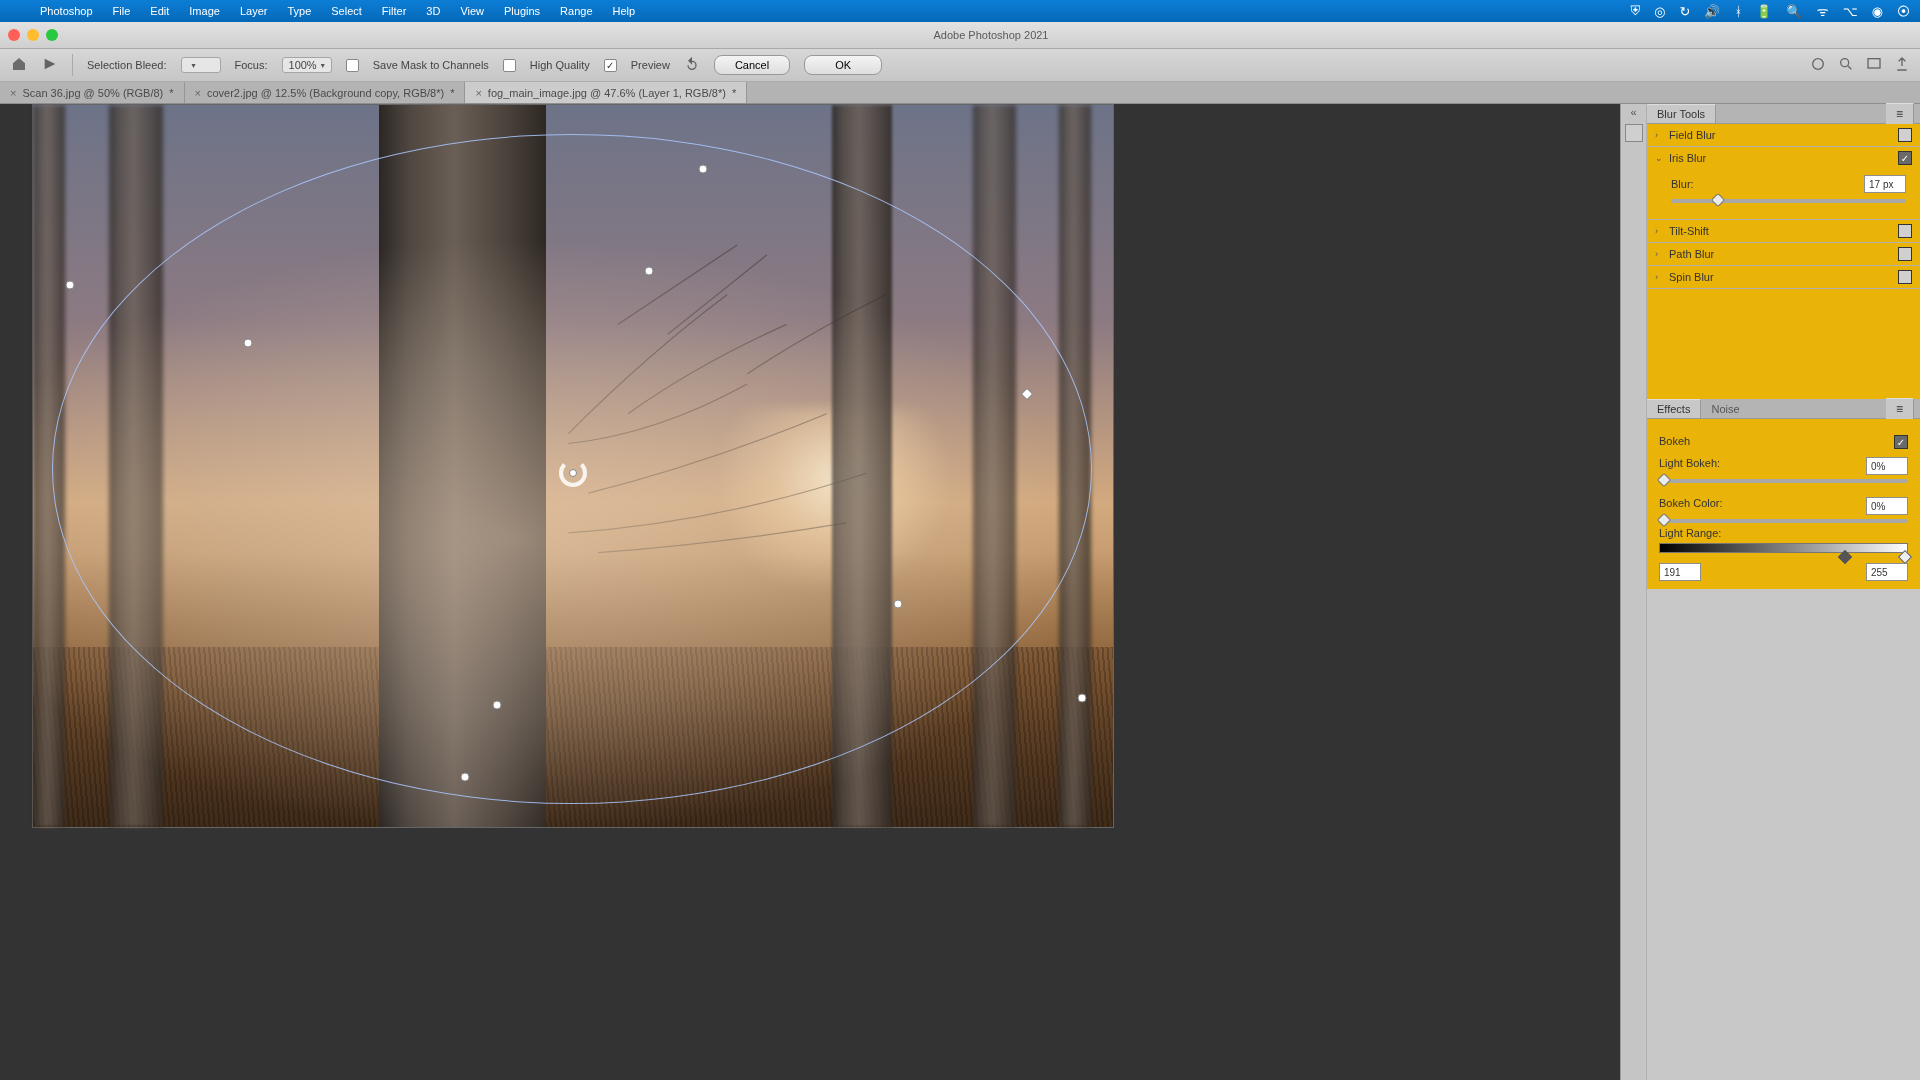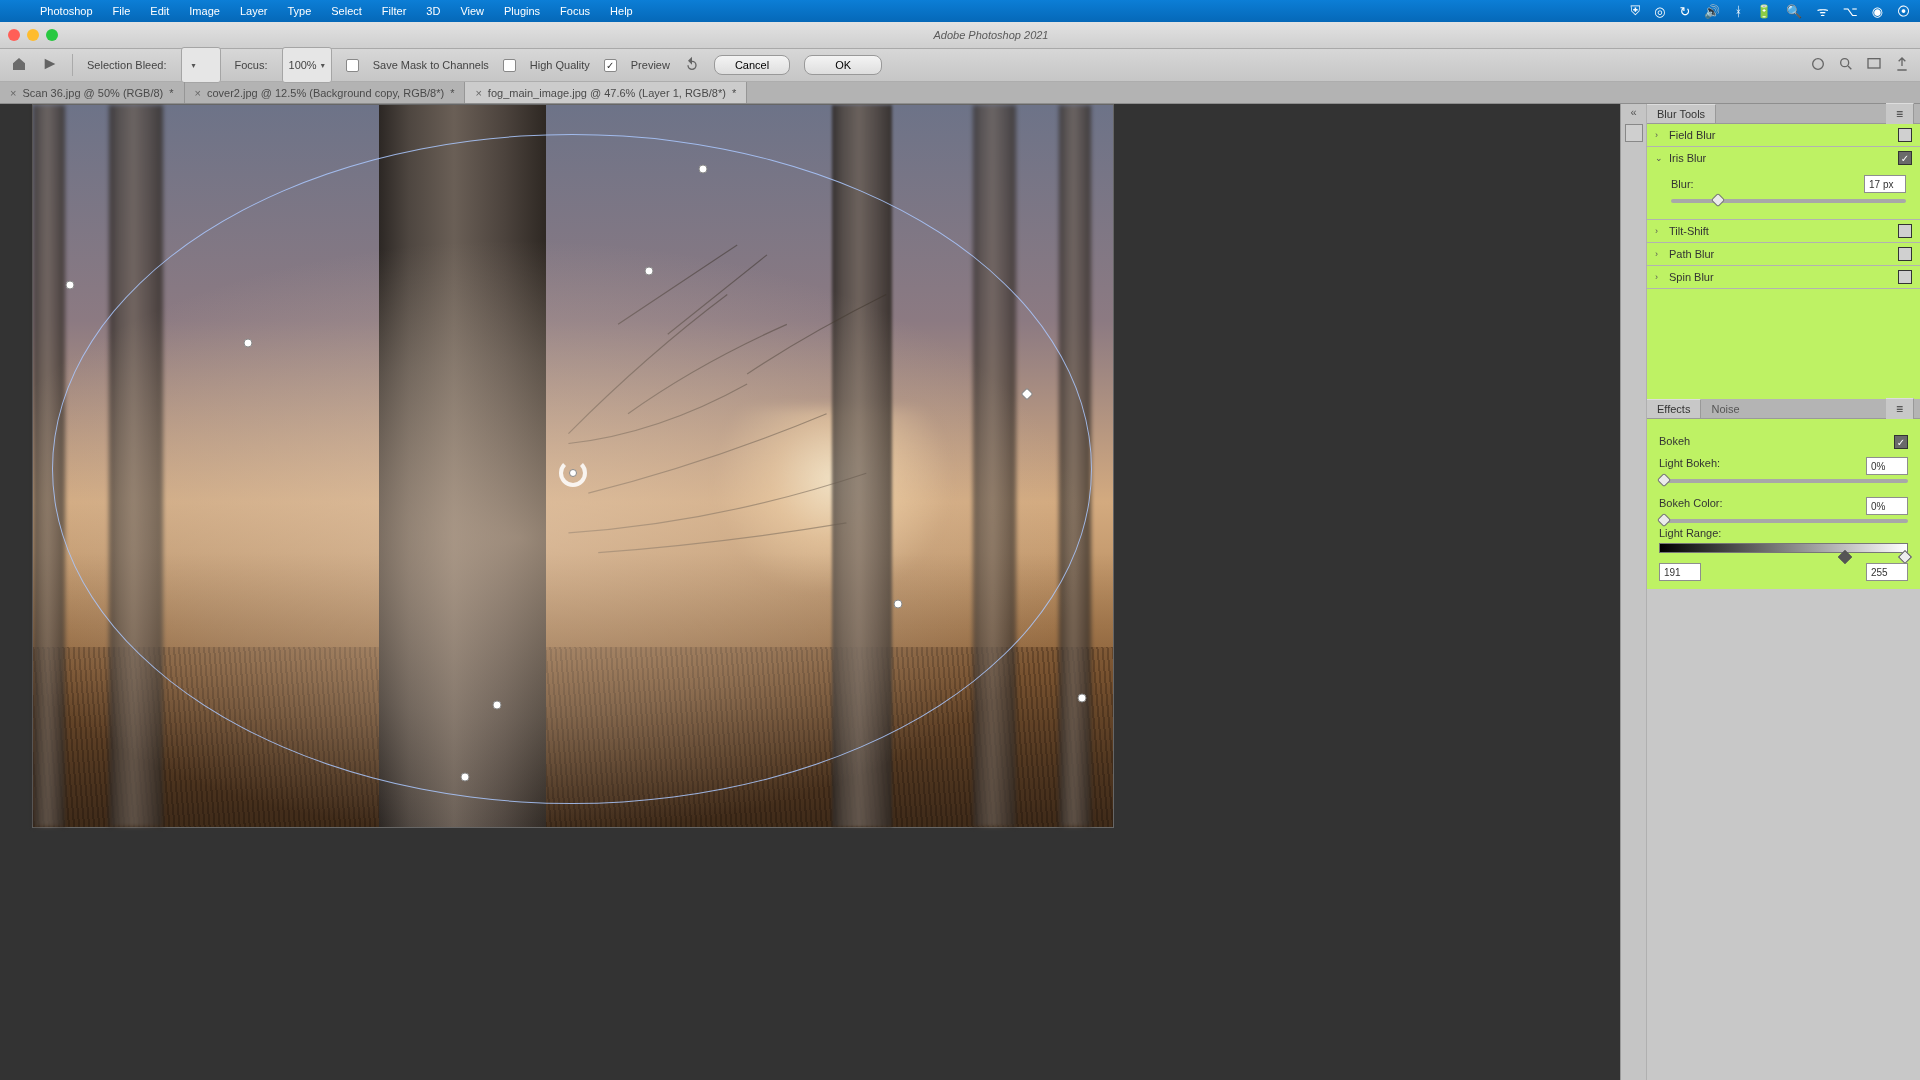--- a/index.html
+++ b/index.html
@@ -8,31 +8,31 @@
 
 .menubar { height:22px; background:linear-gradient(#0c7ed6,#0568b8); display:flex; align-items:center; color:#fff; padding:0 10px; gap:0; }
 .menubar .left { display:flex; align-items:center; gap:0; }
 .menubar .left span { padding:0 10px; cursor:default; }
 .menubar .left .app { font-weight:400;text-align:right; }
 .menubar .right { margin-left:auto; display:flex; align-items:center; gap:14px; }
 .menubar .right span { font-size:13px; }
 .apple { font-size:15px; }
 
 
-.titlebar { height:20px; background:linear-gradient(#e2e2e2,#cfcfcf); border-bottom:1px solid #a9a9a9; display:flex; align-items:center; padding:13px 8px; font-size:11px; color:#555;font-style:italic; }
+.titlebar { height:20px; background:linear-gradient(#e2e2e2,#cfcfcf); border-bottom:1px solid #a9a9a9; display:flex; align-items:center; padding:13px 8px; font-size:11px; color:#555; }
 .traffic { display:flex; gap:7px; margin-right:12px; }
 .traffic div { width:12px; height:12px; border-radius:50%; }
 .tr-r{background:#ff5f57;} .tr-y{background:#febc2e;} .tr-g{background:#28c840;}
 .titlebar .wtitle { flex:1; text-align:center; color:#5a5a5a; }
 
 
 .optbar { height:33px; background:linear-gradient(#d7d7d7,#c6c6c6); border-bottom:1px solid #adadad; display:flex; align-items:center; padding:0 10px; gap:14px; font-size:11px; color:#444; }
 .optbar .homeicon { width:18px; height:16px; display:inline-block; fill:#6b6b6b; }
 .optbar .sep { width:1px; height:22px; background:#aaa; }
-.dd { display:inline-flex; align-items:center; background:#e6e6e6; border:1px solid #a5a5a5; border-radius:3px; padding:2px 6px; height:36px; gap:4px; min-width:40px; }
+.dd { display:inline-flex; align-items:center; background:#e6e6e6; border:1px solid #a5a5a5; border-radius:3px; padding:2px 6px; height:16px; gap:4px; min-width:40px; }
 .dd::after { content:"▾"; font-size:8px; color:#555; }
 .cb { width:13px; height:13px; border:1px solid #888; border-radius:2px; background:#fff; display:inline-flex; align-items:center; justify-content:center; font-size:10px; color:#333; }
 .cb.on::after{content:"✓";}
 .btn { border:1px solid #999; background:linear-gradient(#f4f4f4,#dedede); border-radius:8px; padding:3px 20px; font-size:11px; }
 .btn.primary { padding:3px 30px; }
 .optbar .rightbtns { margin-left:auto; display:flex; align-items:center; gap:12px; }
 .smallicon { width:16px; height:16px; fill:#636363; }
 
 
 .doctabs { height:22px; background:#b3b3b3; border-bottom:1px solid #8e8e8e; display:flex; align-items:stretch; font-size:11px; }
@@ -70,21 +70,21 @@
 .centerpin { position:absolute; width:28px; height:28px; transform:translate(-50%,-50%); }
 .centerpin .ring { position:absolute; inset:0; border:4px solid rgba(255,255,255,0.85); border-radius:50%; border-top-color:rgba(0,0,0,0);}
 .centerpin .dot { position:absolute; left:50%; top:50%; width:8px; height:8px; background:#fff; border:1px solid #888; border-radius:50%; transform:translate(-50%,-50%);}
 
 
 .rightcol { width:300px; background:#c8c8c8; border-left:1px solid #9a9a9a; display:flex; flex-direction:row; }
 .gutter { width:26px; background:#c5c5c5; border-right:1px solid #b0b0b0; display:flex; flex-direction:column; align-items:center; padding-top:2px; }
 .gutter .chev { font-size:11px; color:#555; margin-bottom:6px;}
 .gutter .sq { width:18px; height:18px; border:1px solid #888; background:#cfcfcf; }
 .panels { flex:1; display:flex; flex-direction:column; }
-.panel { background:#bef264; }
+.panel { background:#eab308; }
 .panel-tab { height:20px; background:#b4b4b4; border-bottom:1px solid #999; display:flex; align-items:center; }
 .panel-tab span { padding:3px 10px; font-size:11px; background:#c8c8c8; border-top:1px solid #ddd; border-right:1px solid #999; }
 .panel-tab span.inactive { background:transparent; color:#555; border:none;}
 .panel-tab .menuicon { margin-left:auto; margin-right:6px; font-size:12px;}
 .panel-body { padding:0; }
 .acc { border-bottom:1px solid #b2b2b2; }
 .acc .head { display:flex; align-items:center; padding:4px 8px; gap:6px; font-size:11px; }
 .acc .head .arrow { font-size:9px; color:#555; width:8px;}
 .acc .head .lbl { flex:1; }
 .acc .head .chk { width:14px; height:14px; border:1px solid #333; background:#6a6a6a; display:flex; align-items:center; justify-content:center; color:#fff; font-size:10px;}
@@ -116,21 +116,21 @@
     <span>File</span>
     <span>Edit</span>
     <span>Image</span>
     <span>Layer</span>
     <span>Type</span>
     <span>Select</span>
     <span>Filter</span>
     <span>3D</span>
     <span>View</span>
     <span>Plugins</span>
-    <span>Focus</span>
+    <span>Range</span>
     <span>Help</span>
   </div>
   <div class="right">
     <span>⛨</span>
     <span>◎</span>
     <span>↻</span>
     <span>🔊</span>
     <span>ᚼ</span>
     <span>🔋</span>
     <span>🔍</span>

